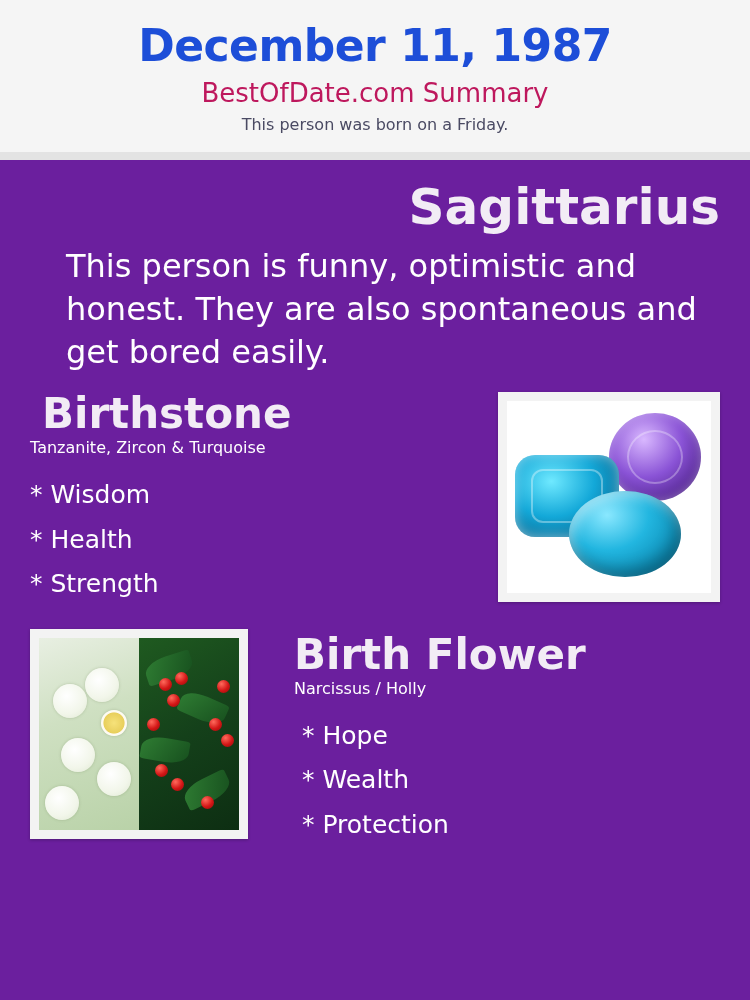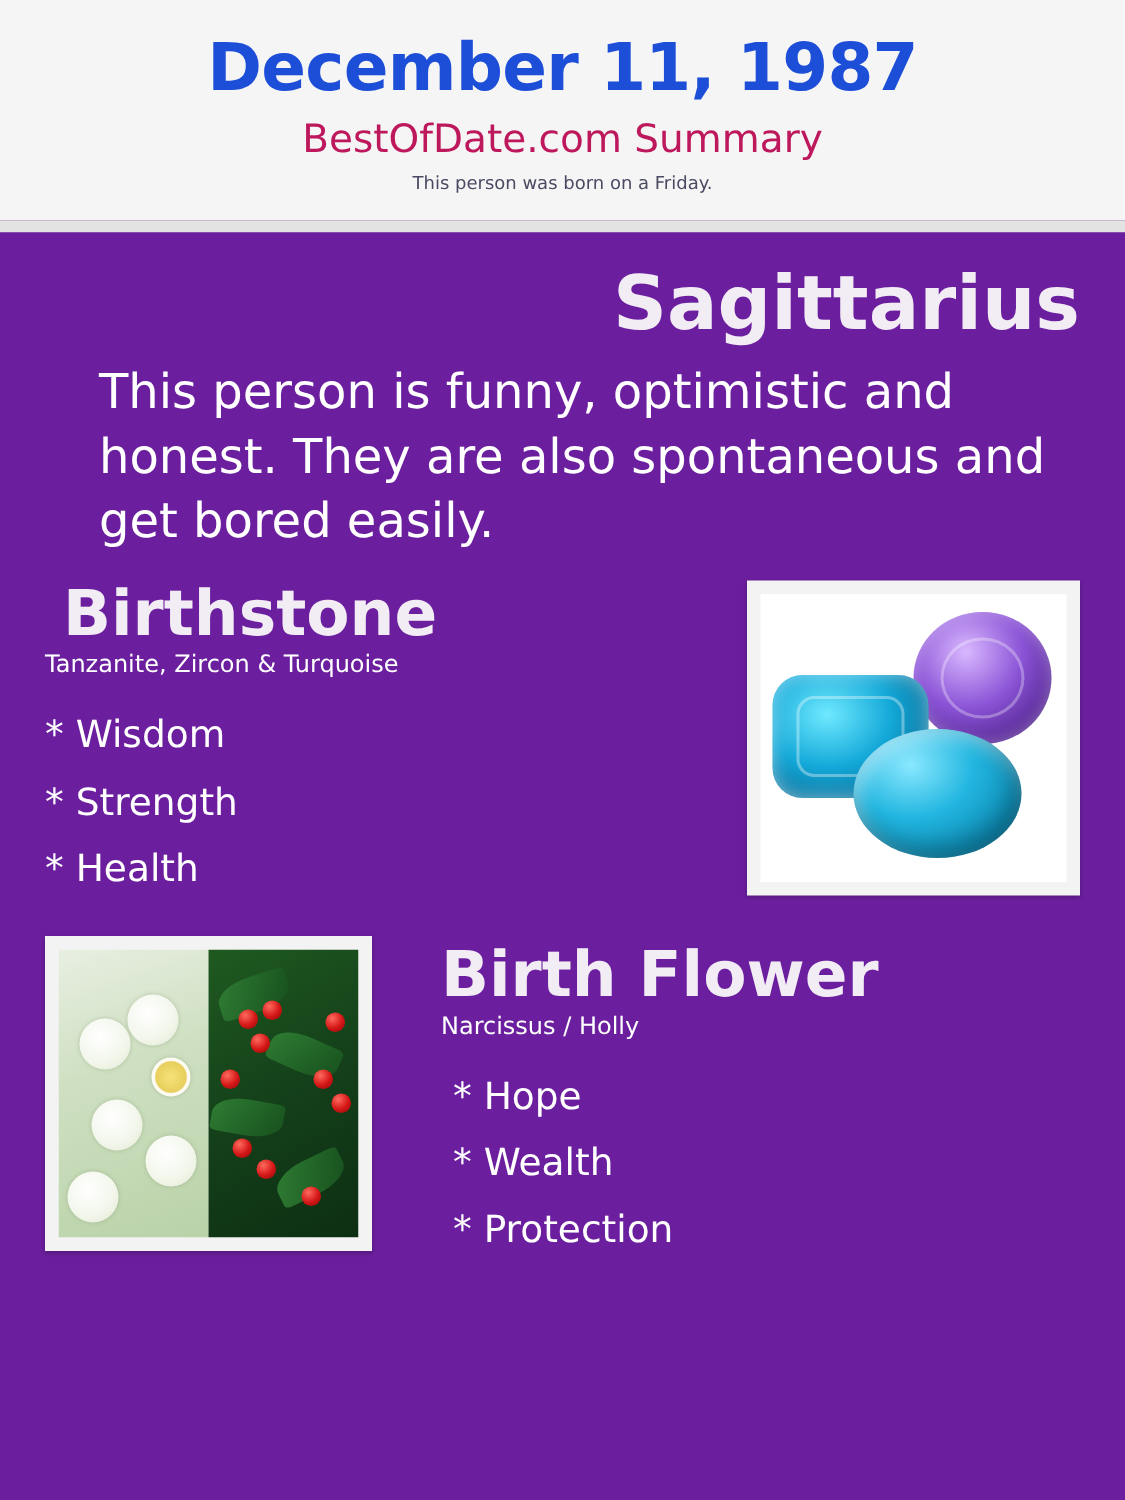--- a/index.html
+++ b/index.html
@@ -25,21 +25,21 @@
     line-height: 1.08;
     letter-spacing: -0.5px;
   }
   .header-sub {
     font-size: 26px;
     color: #be185d;
     margin-top: 8px;
     font-weight: normal;
   }
   .header-note {
-    font-size: 12px;
+    font-size: 16px;
     color: #4a4a63;
     margin-top: 7px;
   }
 
   .divider {
     height: 8px;
     background: #e3e3e3;
   }
 
   
@@ -231,22 +231,22 @@
 
   <div class="sign-name">Sagittarius</div>
   <div class="sign-desc">This person is funny, optimistic and honest. They are also spontaneous and get bored easily.</div>
 
   <div class="stone-block">
     <div class="stone-text">
       <div class="block-title">Birthstone</div>
       <div class="block-subtitle">Tanzanite, Zircon &amp; Turquoise</div>
       <div class="bullets">
         <div class="bullet">* Wisdom</div>
+        <div class="bullet">* Health</div>
         <div class="bullet">* Strength</div>
-        <div class="bullet">* Health</div>
       </div>
     </div>
     <div class="frame stone-frame">
       <div class="stone-art">
         <div class="gem-round"></div>
         <div class="gem-cushion"></div>
         <div class="gem-oval"></div>
       </div>
     </div>
   </div>

